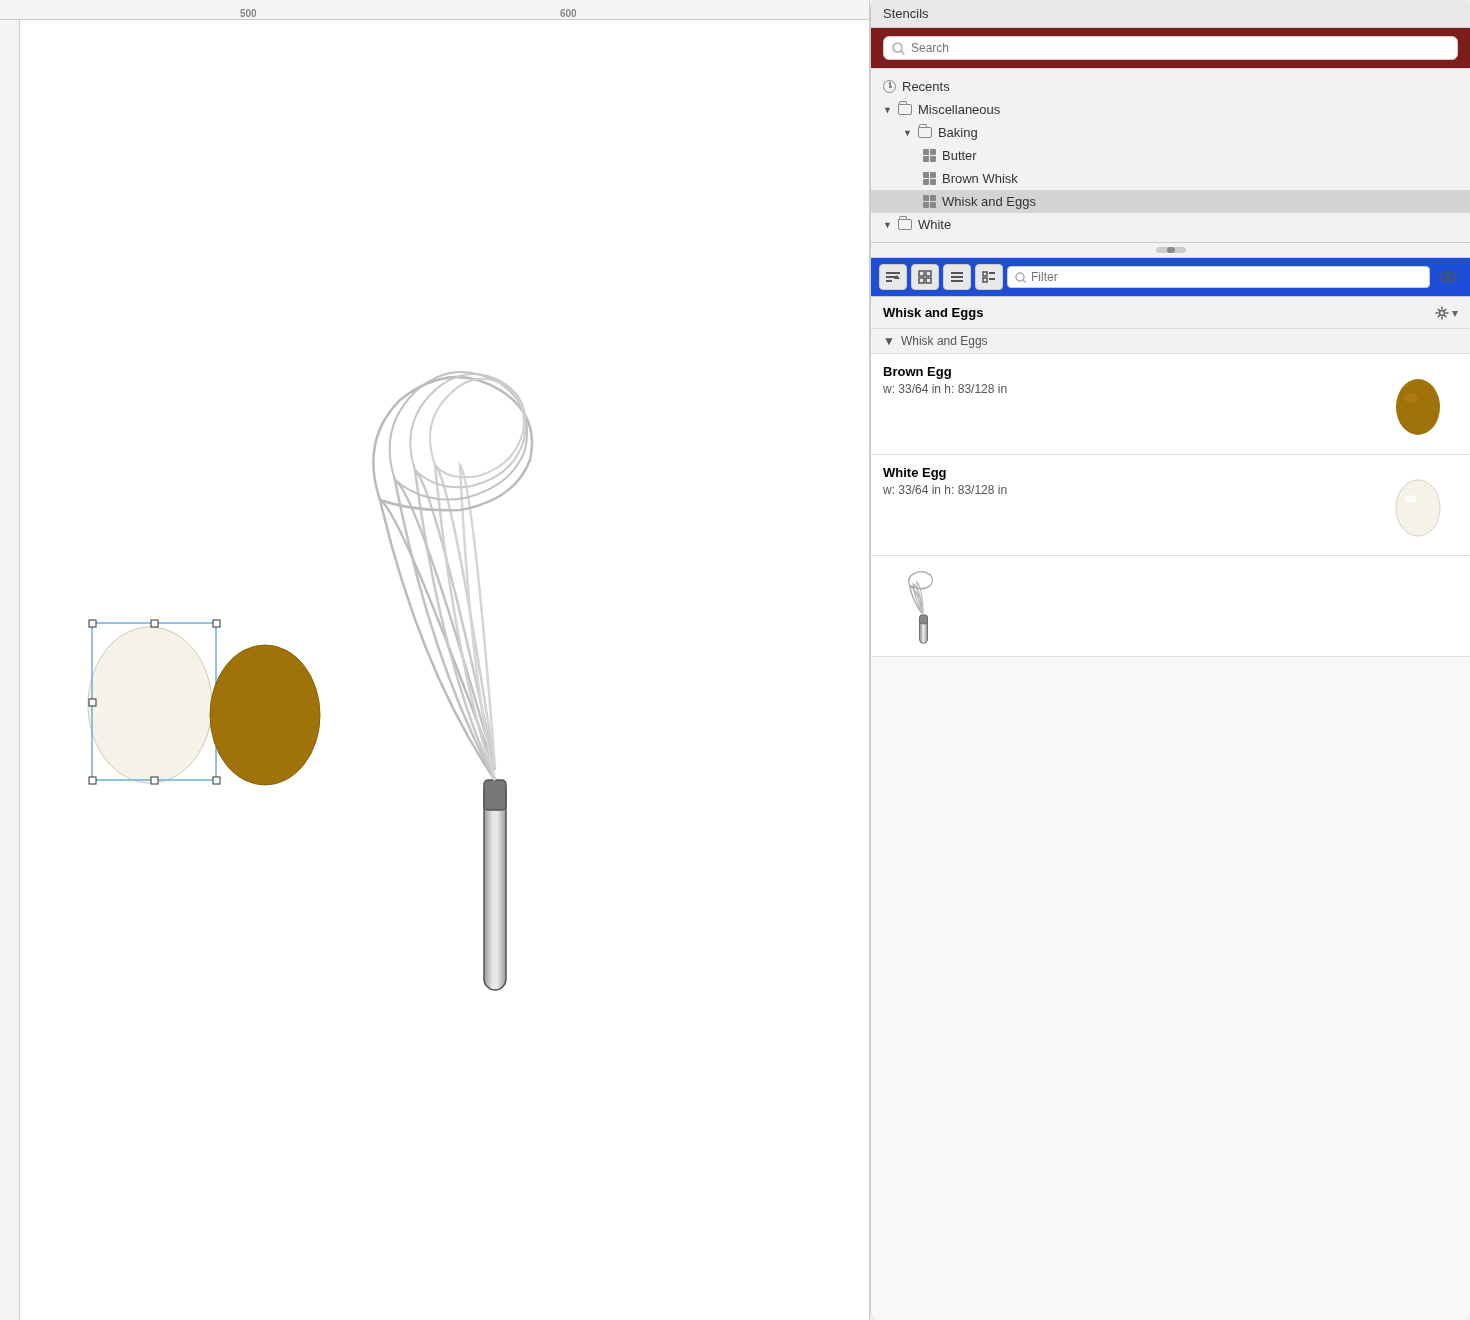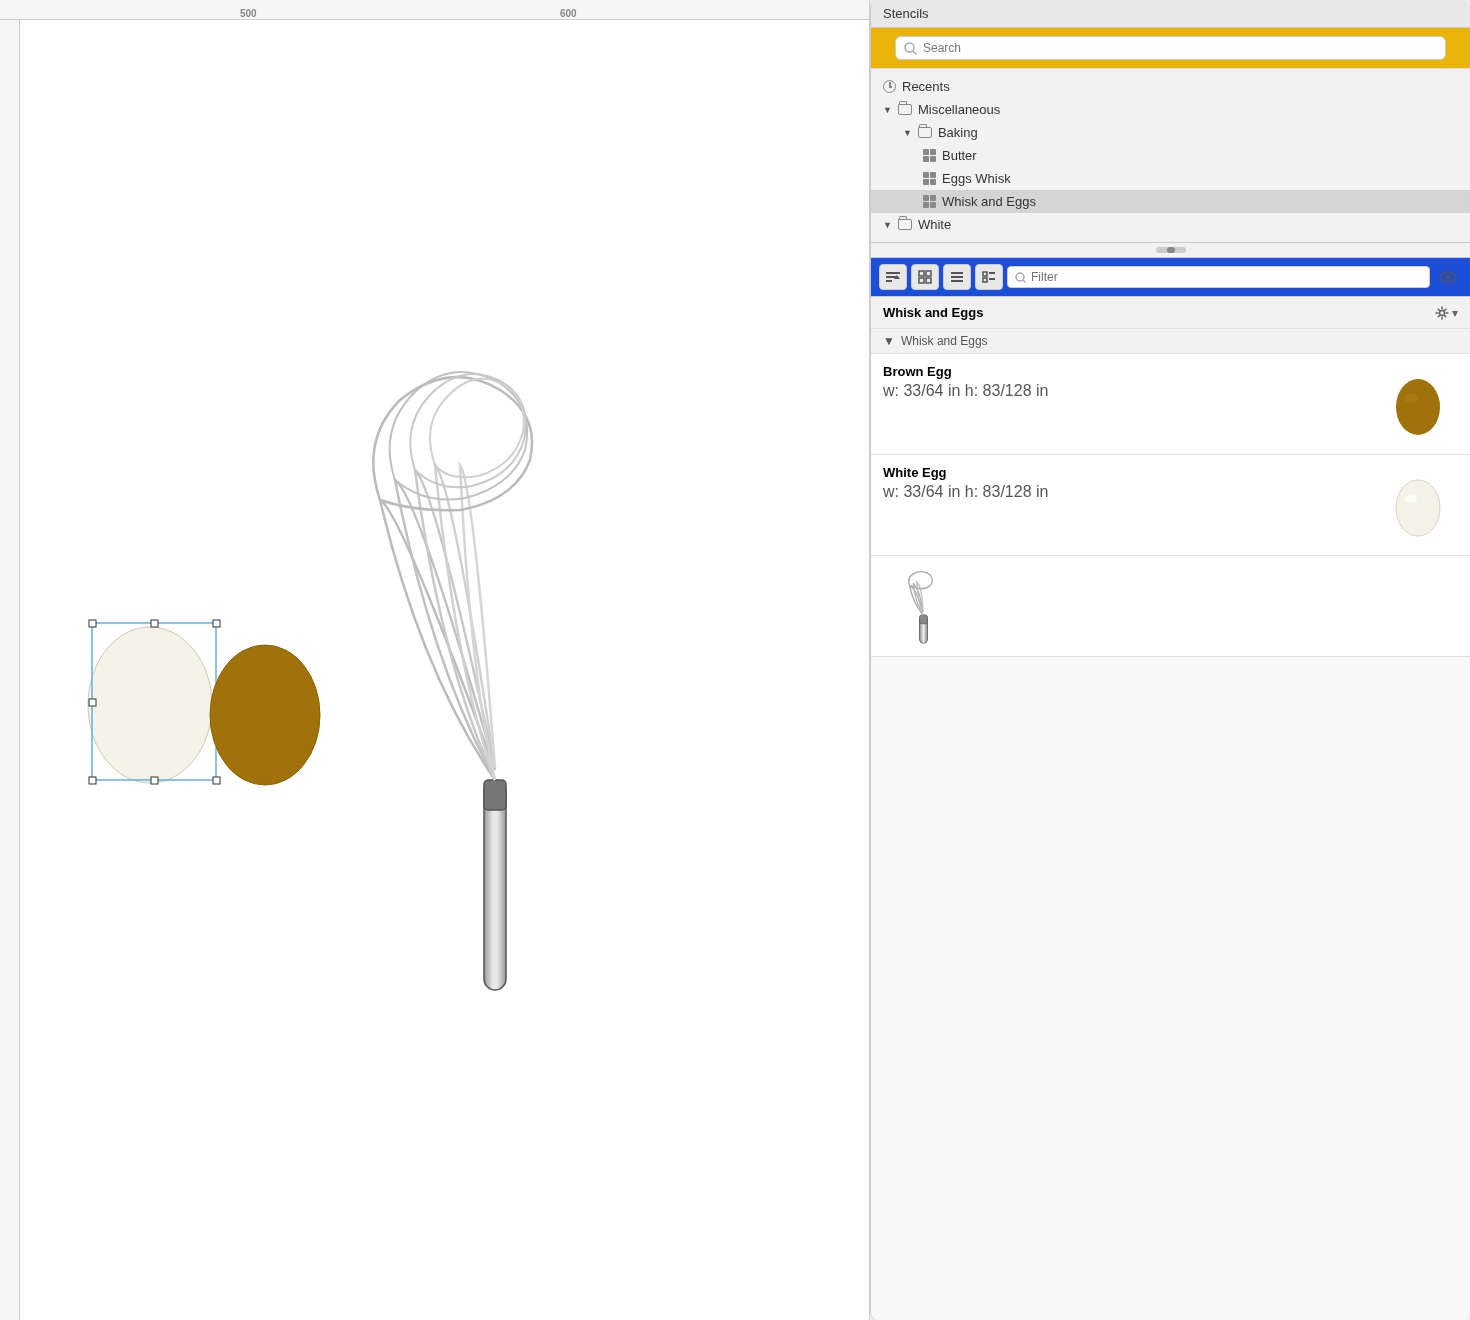--- a/index.html
+++ b/index.html
@@ -87,22 +87,22 @@
     .panel-title {
       padding: 6px 12px;
       font-size: 13px;
       color: #333;
       background: #e8e8e8;
       border-bottom: 1px solid #ccc;
       font-weight: 500;
     }
 
     .search-bar {
-      padding: 8px 24px;
-      background: #eab308;
+      padding: 8px 12px;
+      background: #7f1d1d;
       border-bottom: 1px solid #ddd;
     }
 
     .search-input-wrapper {
       display: flex;
       align-items: center;
       background: white;
       border: 1px solid #ccc;
       border-radius: 6px;
       padding: 4px 8px;
@@ -354,21 +354,21 @@
       flex: 1;
     }
 
     .stencil-item-name {
       font-weight: bold;
       font-size: 13px;
       margin-bottom: 3px;
     }
 
     .stencil-item-dims {
-      font-size: 16px;
+      font-size: 12px;
       color: #555;
       margin-bottom: 8px;
     }
 
     .stencil-item-thumb {
       width: 80px;
       height: 80px;
       display: flex;
       align-items: center;
       justify-content: center;
@@ -490,21 +490,21 @@
       <span>Butter</span>
     </div>
 
     <div class="tree-item child2">
       <span class="grid-icon">
           <span></span>
           <span></span>
           <span></span>
           <span></span>
         </span>
-      <span>Eggs Whisk</span>
+      <span>Brown Whisk</span>
     </div>
 
     <div class="tree-item child2 selected">
       <span class="grid-icon">
           <span></span>
           <span></span>
           <span></span>
           <span></span>
         </span>
       <span>Whisk and Eggs</span>

